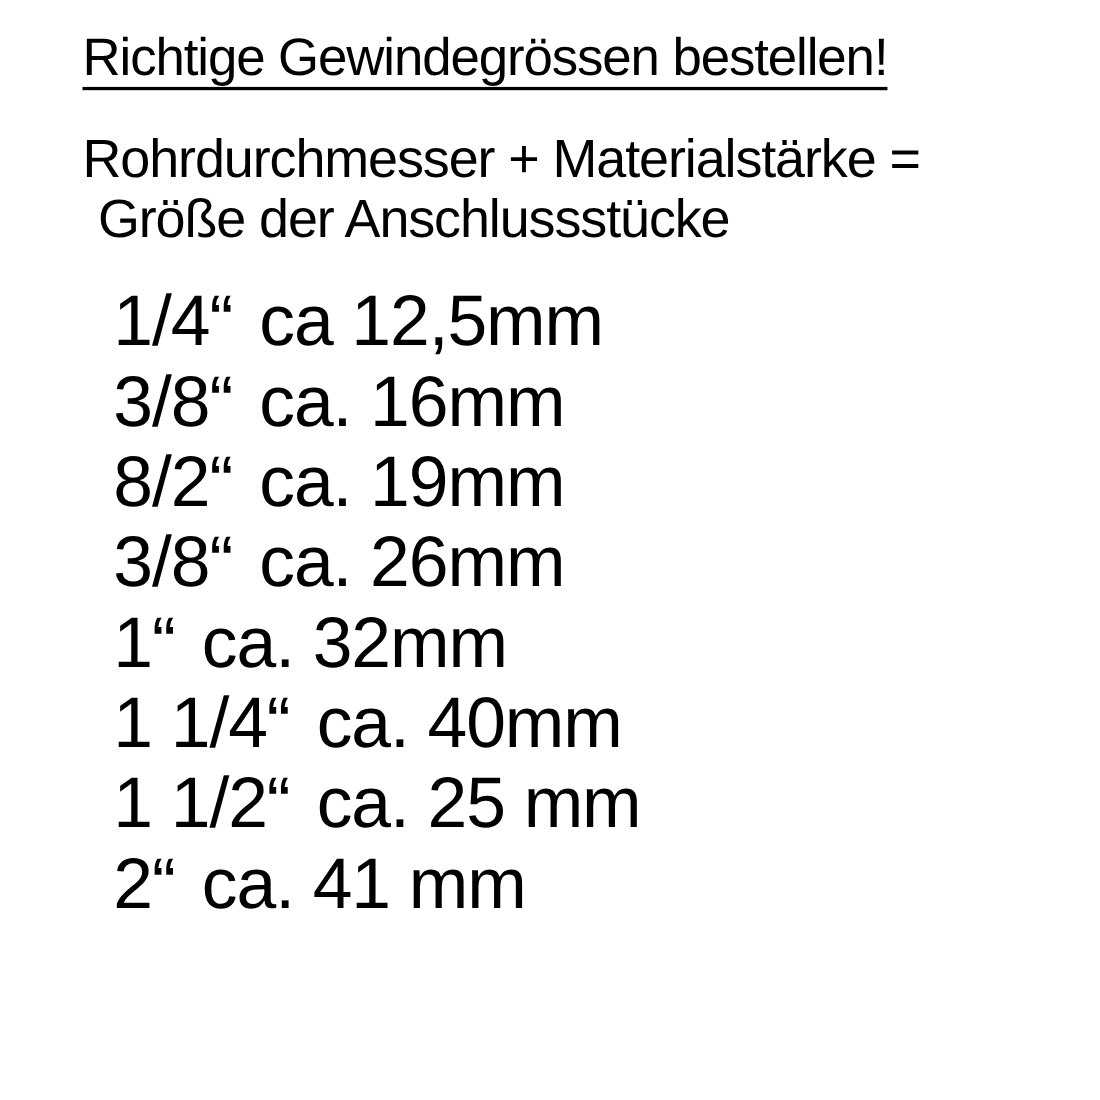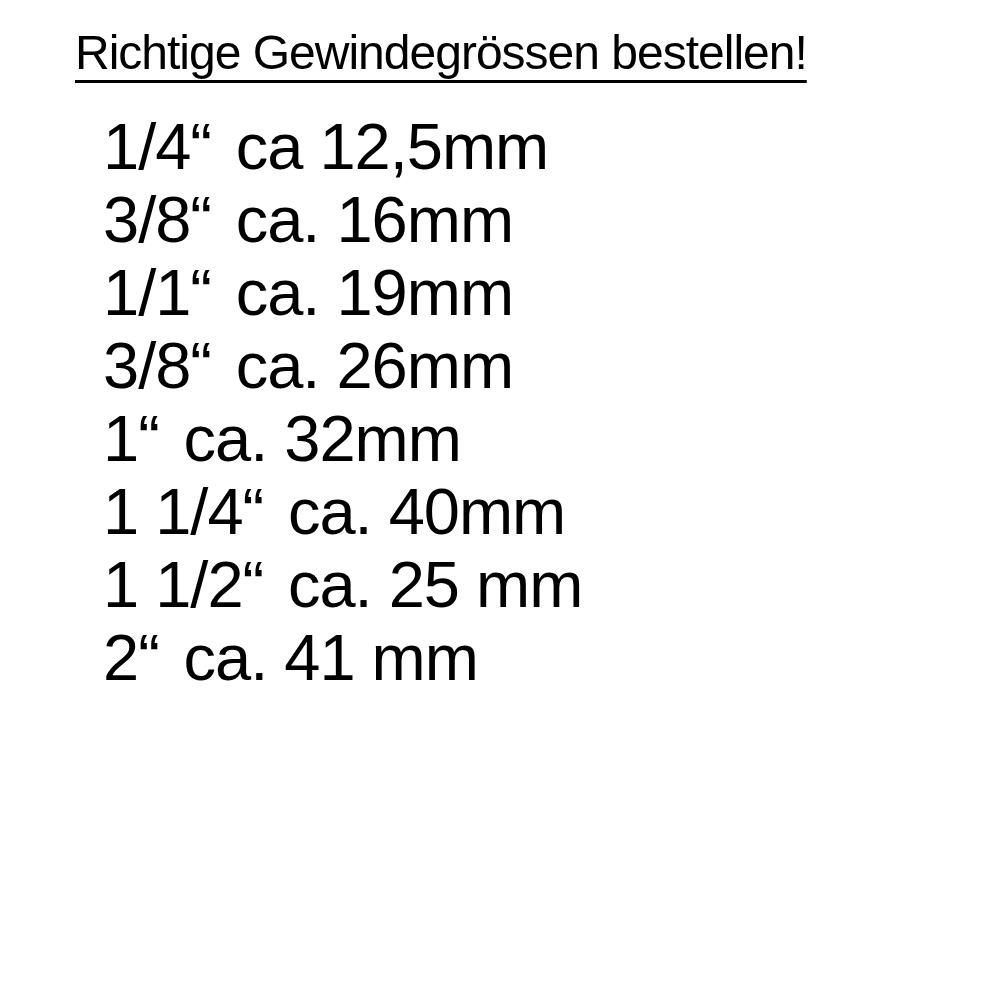--- a/index.html
+++ b/index.html
@@ -60,30 +60,34 @@
     margin-left: 28px;
   }
 </style>
 </head>
 <body>
 
 <div class="page">
 
   <h1 class="title">Richtige Gewindegrössen bestellen!</h1>
 
+  <p class="subtitle">
+    <span class="subtitle-line">Rohrdurchmesser + Materialstärke =</span>
+    <span class="subtitle-line second">Größe der Anschlussstücke</span>
+  </p>
 
   <ul class="size-list">
     <li class="size-row">
       <span class="size-inch">1/4“</span><span class="size-mm">ca 12,5mm</span>
     </li>
     <li class="size-row">
       <span class="size-inch">3/8“</span><span class="size-mm">ca. 16mm</span>
     </li>
     <li class="size-row">
-      <span class="size-inch">1/1“</span><span class="size-mm">ca. 19mm</span>
+      <span class="size-inch">8/2“</span><span class="size-mm">ca. 19mm</span>
     </li>
     <li class="size-row">
       <span class="size-inch">3/8“</span><span class="size-mm">ca. 26mm</span>
     </li>
     <li class="size-row">
       <span class="size-inch">1“</span><span class="size-mm">ca. 32mm</span>
     </li>
     <li class="size-row">
       <span class="size-inch">1 1/4“</span><span class="size-mm">ca. 40mm</span>
     </li>

